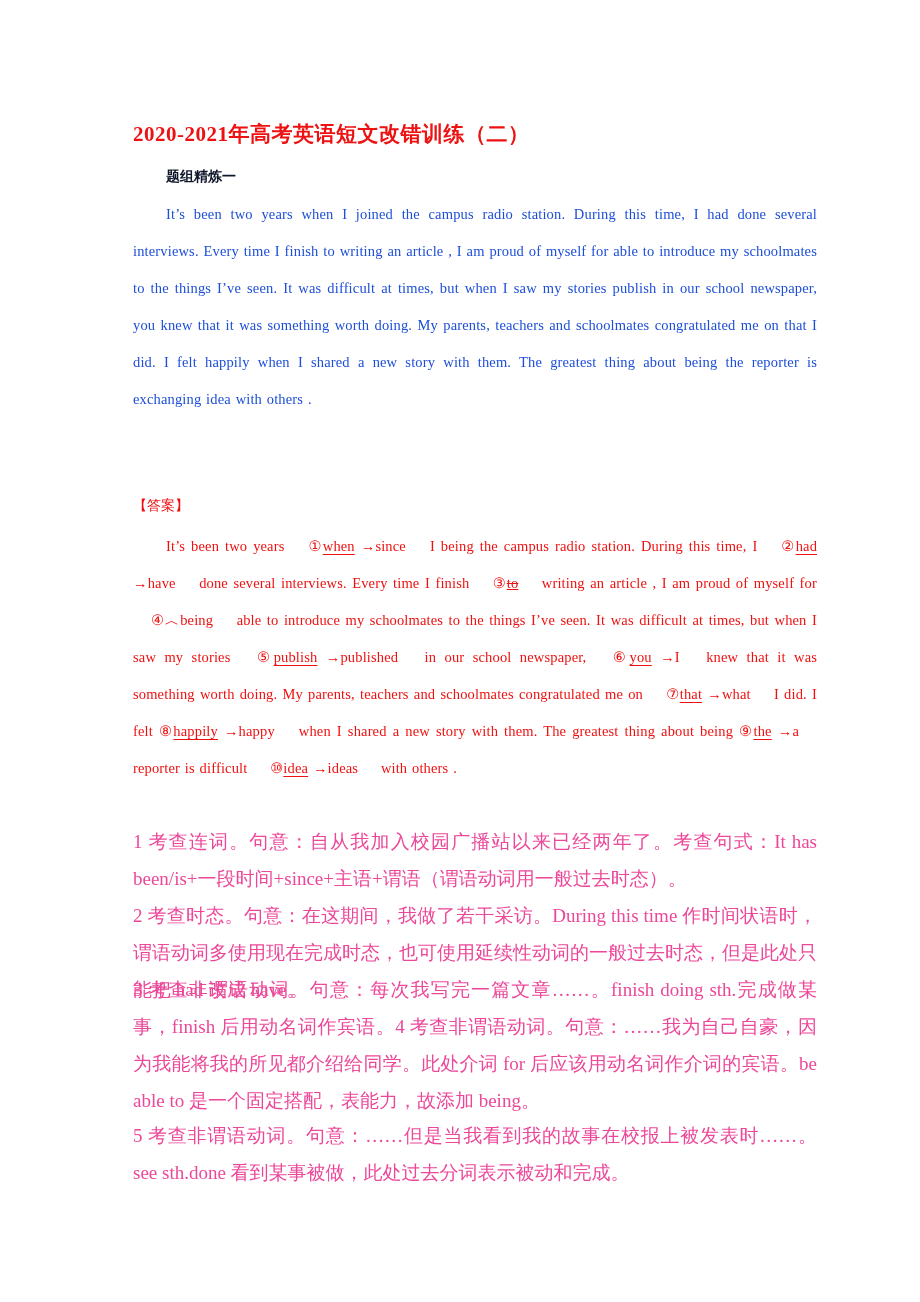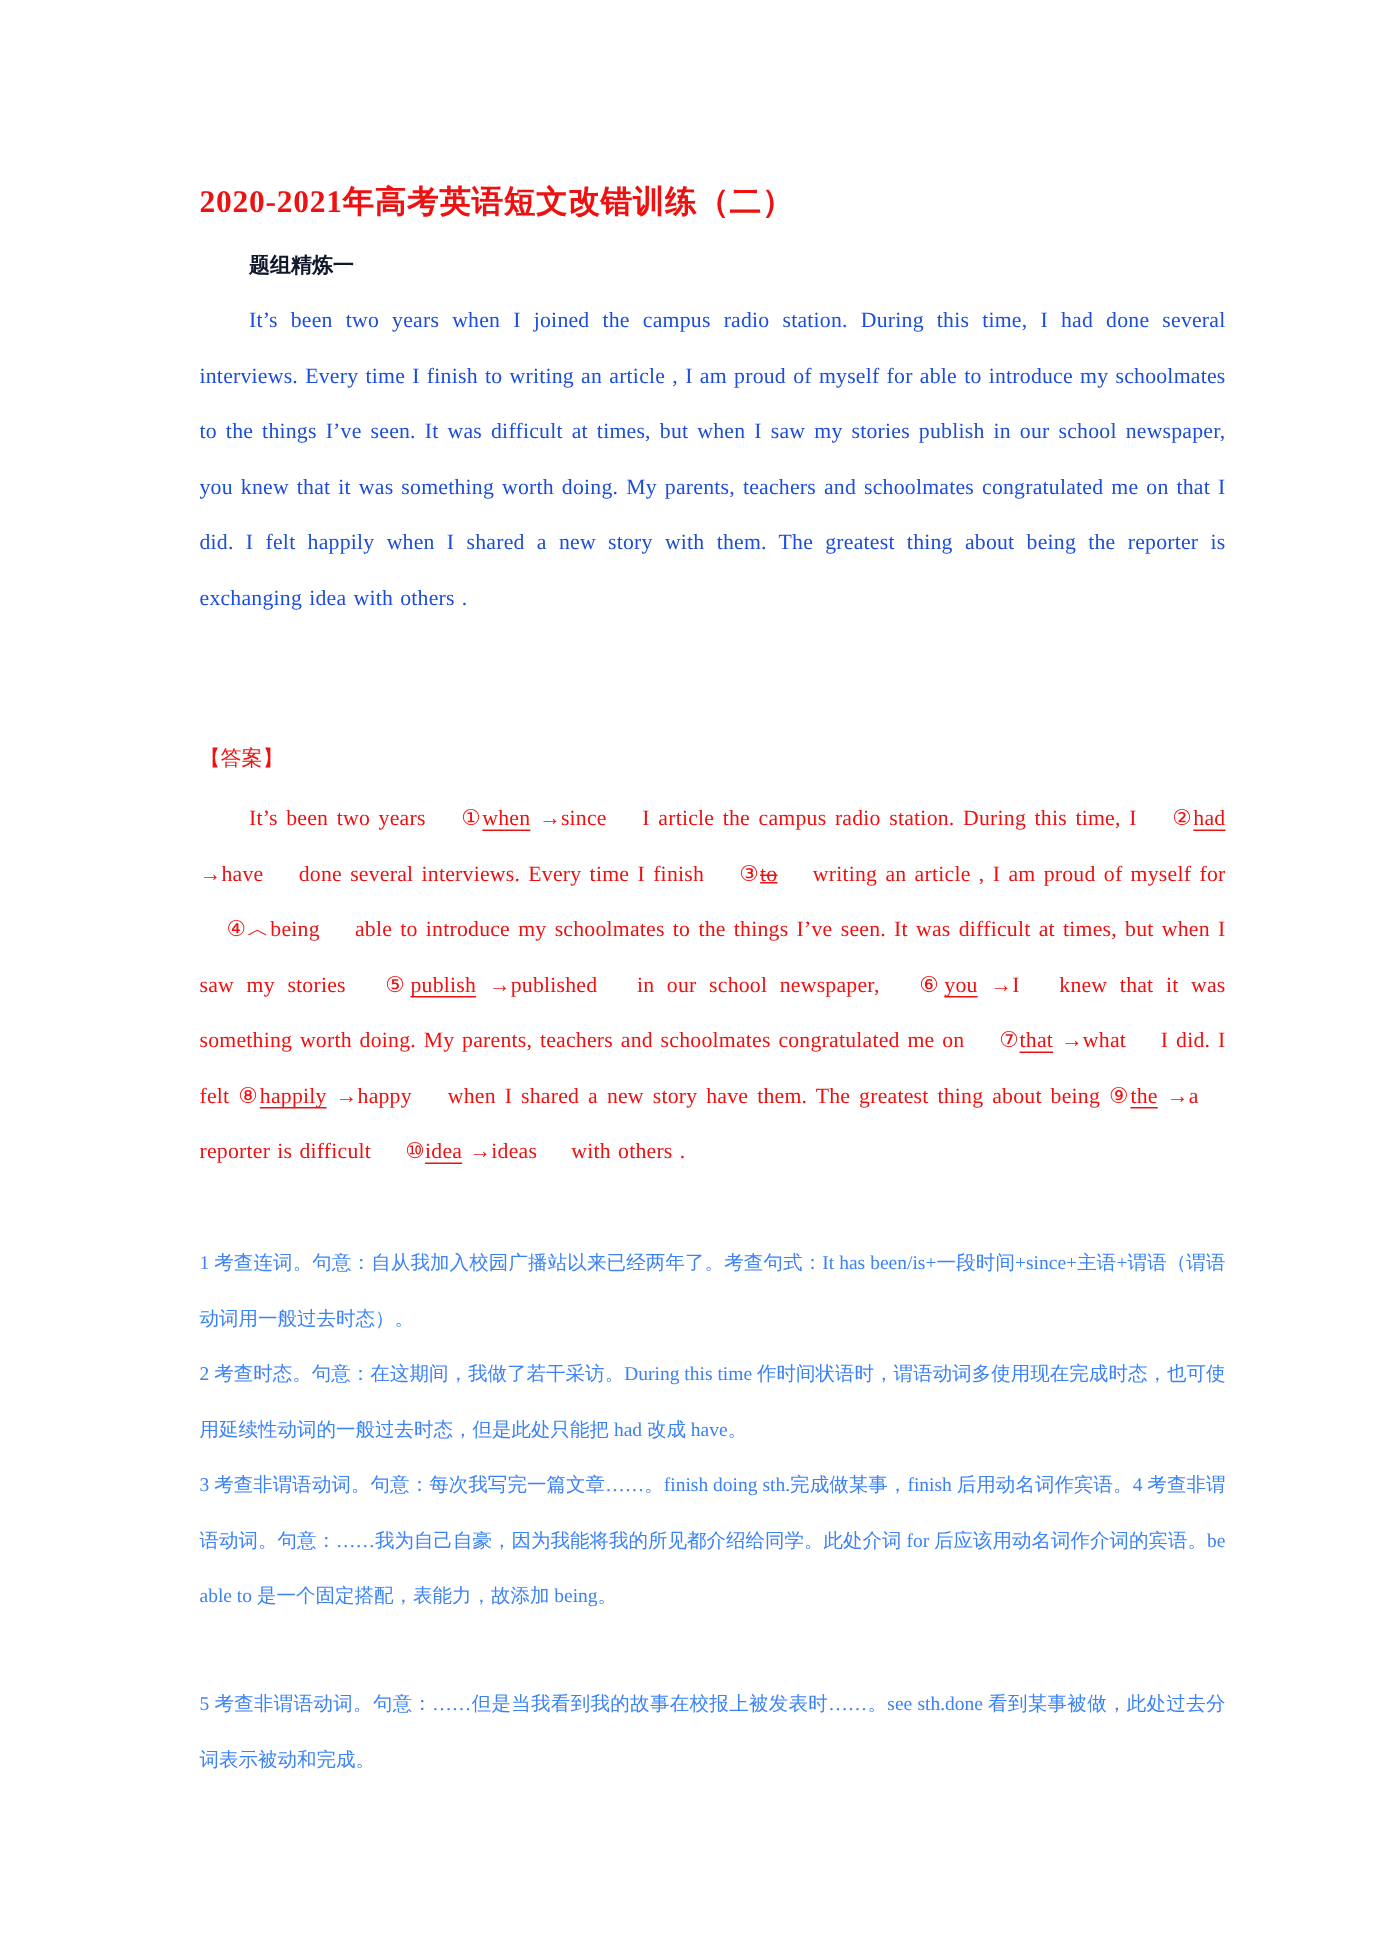--- a/index.html
+++ b/index.html
@@ -68,23 +68,23 @@
     }
     .answer { top: 528px; }
     .uline { text-decoration: underline; text-decoration-thickness: 1px; text-underline-offset: 3px; }
     .strike { text-decoration: line-through underline; text-decoration-thickness: 1px; }
     .num { margin-left: 18px; }
     .corr { margin-right: 18px; }
     .explain {
       position: absolute;
       left: 0;
       width: 684px;
-      color: #3b82f6;
+      color: #ec4899;
       font-family: "Liberation Serif", "DejaVu Serif", serif;
-      font-size: 13px;
+      font-size: 19px;
       line-height: 37px;
       text-align: justify;
       text-align-last: left;
     }
     .ex1 { top: 823px; }
     .ex2 { top: 897px; }
     .ex3 { top: 971px; }
     .ex5 { top: 1117px; }
   </style>
 </head>
@@ -97,40 +97,40 @@
   <div class="subtitle">题组精炼一</div>
 
   <p class="para black indent question" style="margin:0">It’s been two years when I joined the campus radio station. During this time, I had done several interviews. Every time I finish to writing an article , I am proud of myself for able to introduce my schoolmates to the things I’ve seen. It was difficult at times, but when I saw my stories publish in our school newspaper, you knew that it was something worth doing. My parents, teachers and schoolmates congratulated me on that I did. I felt happily when I shared a new story with them. The greatest thing about being the reporter is exchanging idea with others .</p>
 
   <div class="answer-label">【答案】</div>
 
   <p class="para red indent answer" style="margin:0">
     <span>It’s been two years</span>
     <span class="num">①</span><span class="uline">when</span>
     <span>→</span><span class="corr">since</span>
-    <span>I article the campus radio station. During this time, I</span>
+    <span>I being the campus radio station. During this time, I</span>
     <span class="num">②</span><span class="uline">had</span>
     <span>→</span><span class="corr">have</span>
     <span>done several interviews. Every time I finish</span>
     <span class="num">③</span><span class="strike corr">to</span>
     <span>writing an article , I am proud of myself for</span>
     <span class="num">④</span><span>︿</span><span class="corr">being</span>
     <span>able to introduce my schoolmates to the things I’ve seen. It was difficult at times, but when I saw my stories</span>
     <span class="num">⑤</span><span class="uline">publish</span>
     <span>→</span><span class="corr">published</span>
     <span>in our school newspaper,</span>
     <span class="num">⑥</span><span class="uline">you</span>
     <span>→</span><span class="corr">I</span>
     <span>knew that it was something worth doing. My parents, teachers and schoolmates congratulated me on</span>
     <span class="num">⑦</span><span class="uline">that</span>
     <span>→</span><span class="corr">what</span>
     <span>I did. I felt</span>
     <span>⑧</span><span class="uline">happily</span>
     <span>→</span><span class="corr">happy</span>
-    <span>when I shared a new story have them. The greatest thing about being</span>
+    <span>when I shared a new story with them. The greatest thing about being</span>
     <span>⑨</span><span class="uline">the</span>
     <span>→</span><span class="corr">a</span>
     <span>reporter is difficult</span>
     <span class="num">⑩</span><span class="uline">idea</span>
     <span>→</span><span class="corr">ideas</span>
     <span>with others .</span>
   </p>
 
   <p class="explain ex1" style="margin:0">1 考查连词。句意：自从我加入校园广播站以来已经两年了。考查句式：It has been/is+一段时间+since+主语+谓语（谓语动词用一般过去时态）。</p>
   <p class="explain ex2" style="margin:0">2 考查时态。句意：在这期间，我做了若干采访。During this time 作时间状语时，谓语动词多使用现在完成时态，也可使用延续性动词的一般过去时态，但是此处只能把 had 改成 have。</p>

